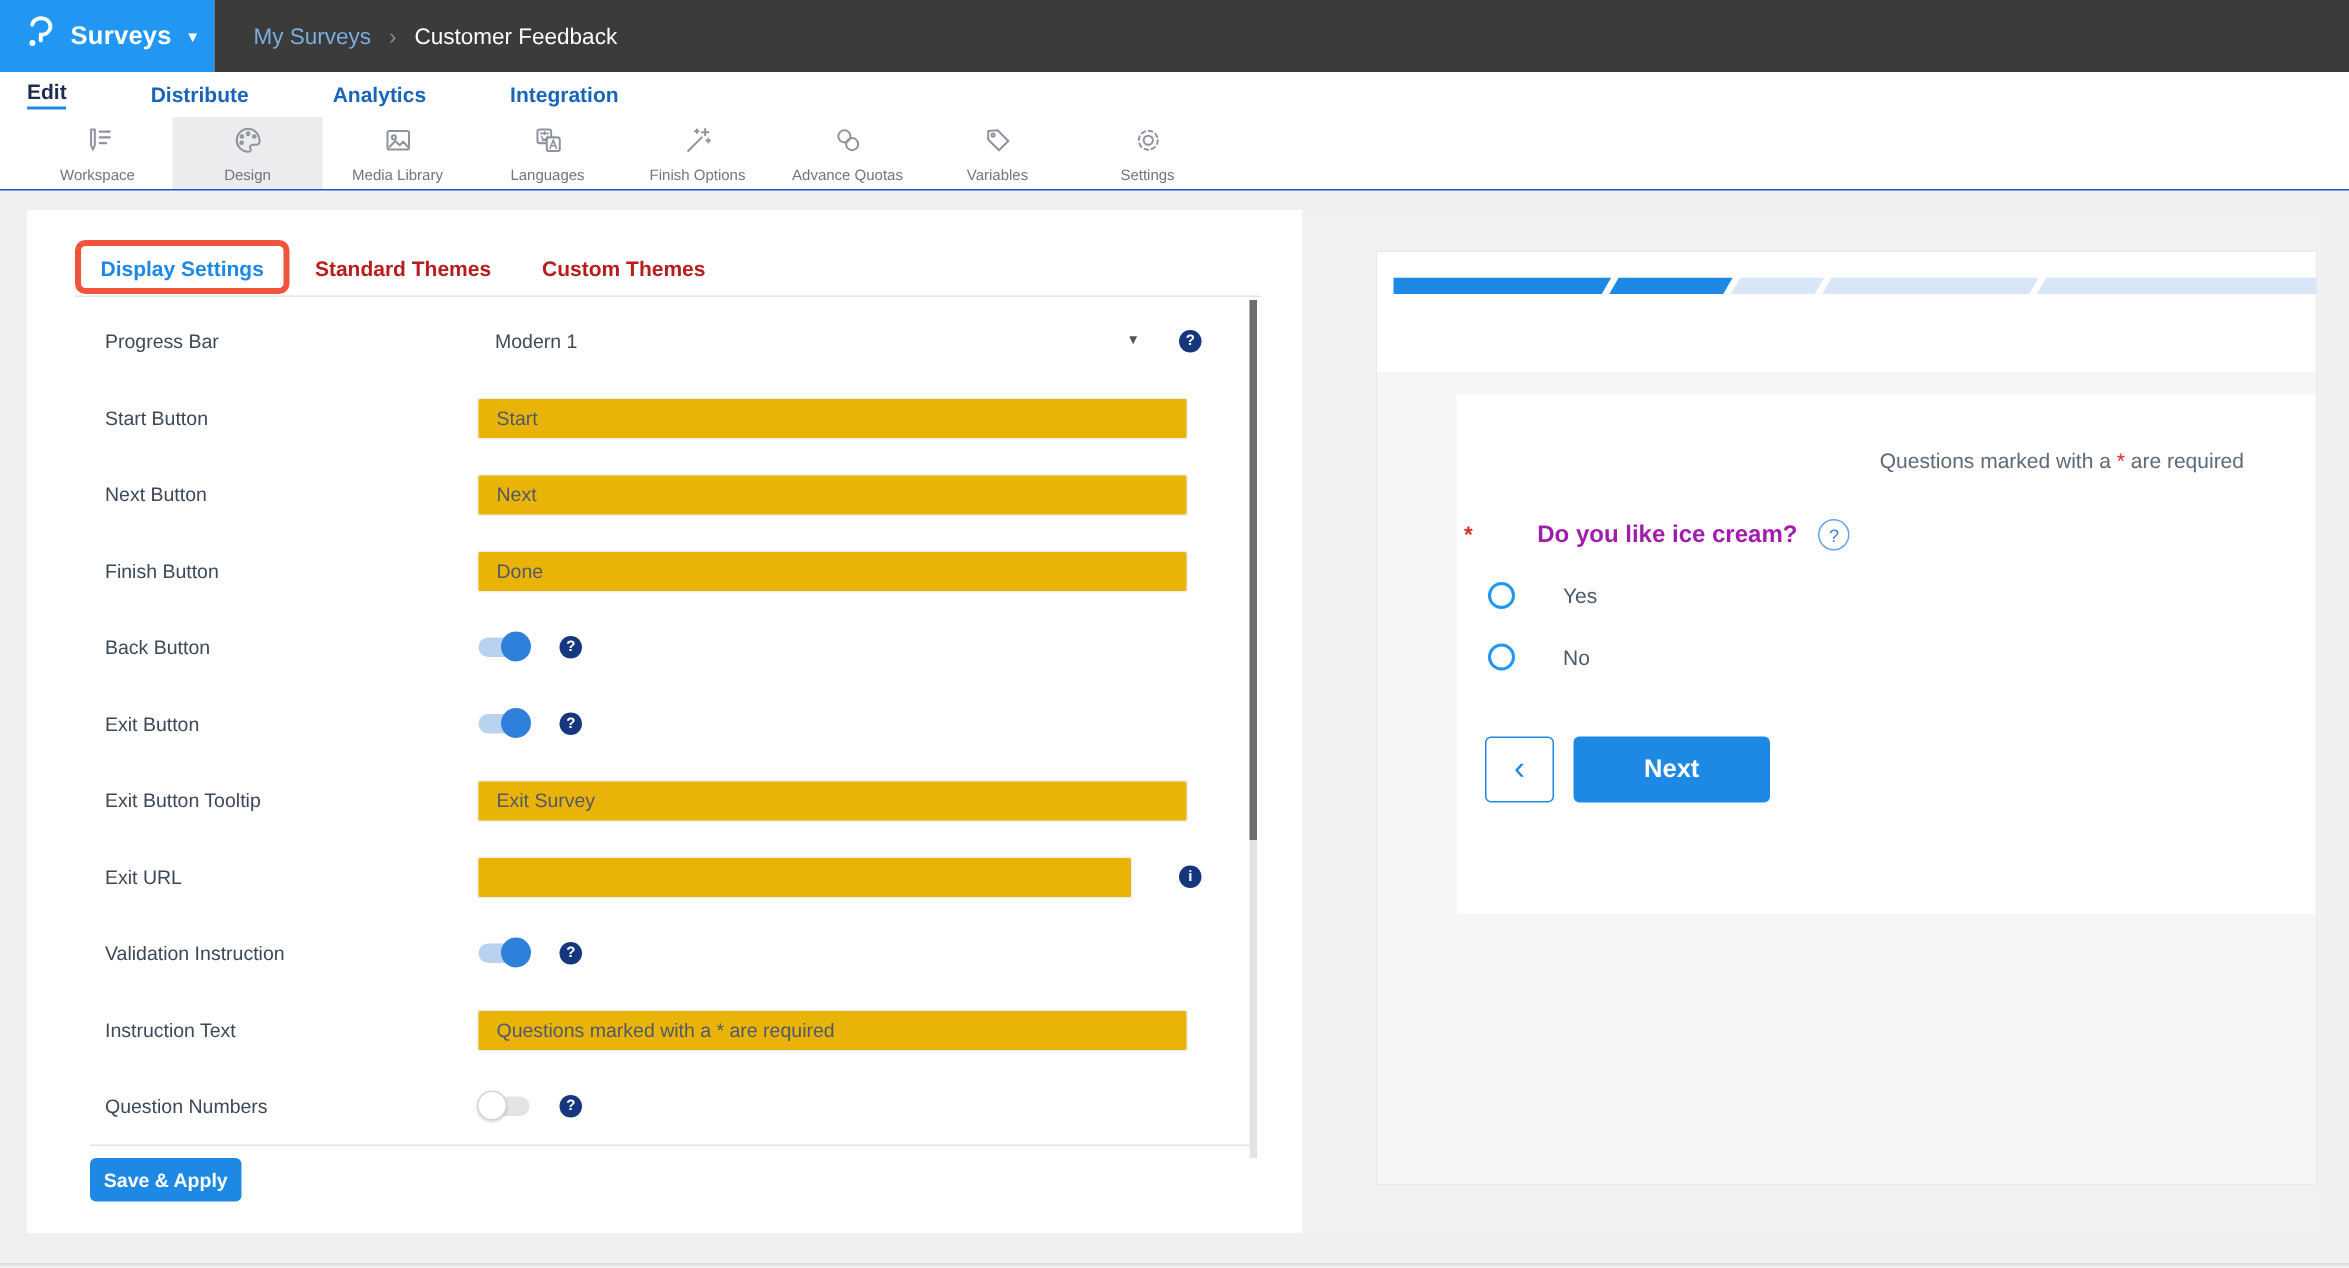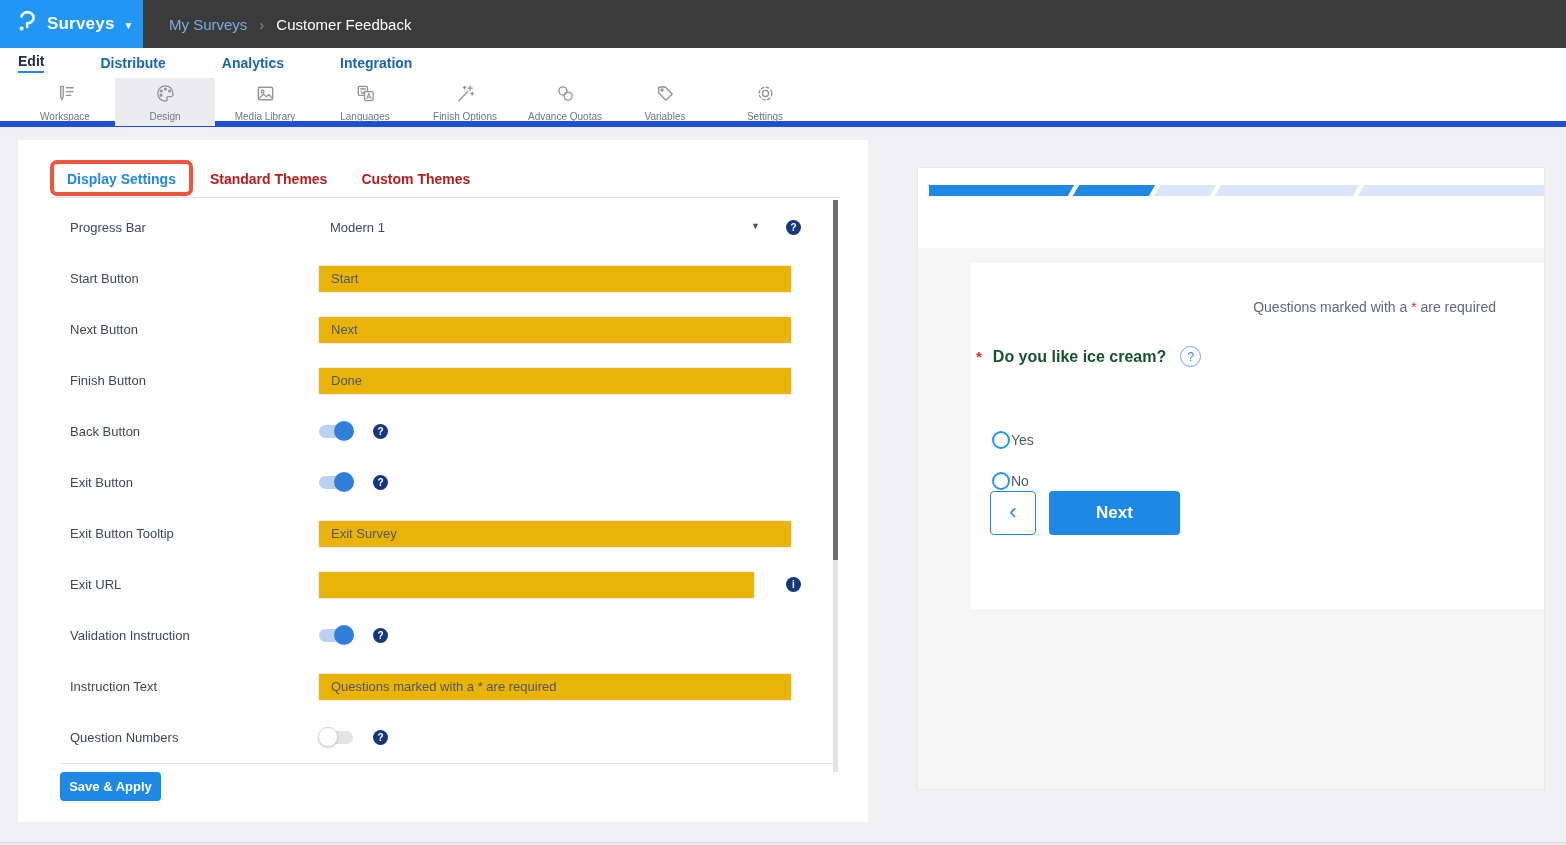--- a/index.html
+++ b/index.html
@@ -15,21 +15,21 @@
   .bc-parent { color:#79aede; font-size:15px; cursor:pointer; }
   .bc-sep { color:#8d8d8d; font-size:15px; }
   .bc-cur { color:#fdfdfd; font-size:15px; }
 
   
   .nav { height:30px; background:#fff; display:flex; align-items:center; padding-left:18px; gap:56px; }
   .nav a { text-decoration:none; font-size:14px; color:#1665bb; font-weight:bold; cursor:pointer; }
   .nav a.active { color:#1d2b4c; border-bottom:2px solid #1e88e5; padding-bottom:2px; }
 
   
-  .toolbar { height:49px; background:#fff; border-bottom:6px solid #1d4ed8; display:flex; padding-left:15px; }
+  .toolbar { height:49px; background:#fff; border-bottom:1px solid #1d4ed8; display:flex; padding-left:15px; }
   .titem { width:100px; height:48px; display:flex; flex-direction:column; align-items:center; justify-content:center; gap:2px; cursor:pointer; }
   .titem.active { background:#ececee; }
   .titem svg { width:23px; height:23px; stroke:#8f949c; fill:none; stroke-width:1.4; stroke-linecap:round; stroke-linejoin:round; }
   .tlabel { font-size:10px; color:#6f7580; }
 
   
   .maincard { position:absolute; left:18px; right:18px; top:140px; height:682px; background:#fff; display:flex; }
 
   
   .lpanel { width:850px; position:relative; padding:20px 10px 0 32px; }
@@ -74,23 +74,23 @@
   .ps3 { width:56px; }
   .ps4 { width:138px; }
   .ps5 { flex:1; margin-right:-10px; }
   .ptitle { margin:13px 0 0 33px; font-size:27px; font-weight:bold; color:#1a73e8; }
   .pbody { position:absolute; left:0; right:0; top:80px; bottom:0; background:#f6f6f7; }
   .qbox { position:absolute; left:53px; right:0; top:15px; height:346px; background:#fff; }
   .instr { position:absolute; top:36px; right:48px; font-size:14px; color:#5c6a78; }
   .star { color:#e02d24; }
   .qrow { position:absolute; top:83px; left:5px; display:flex; align-items:center; }
   .qstar { color:#e02d24; font-size:15px; font-weight:bold; margin-right:11px; }
-  .qtext { font-size:16px; font-weight:bold; color:#14532d; }
+  .qtext { font-size:16px; font-weight:bold; color:#a21caf;margin-left:32px; }
   .qhelp { margin-left:14px; width:21px; height:21px; border-radius:50%; border:1px solid #6aa3e8; color:#3f83d6; font-size:12px; display:flex; align-items:center; justify-content:center; cursor:pointer; }
-  .opt { position:absolute; left:21px; display:flex; align-items:center; gap:1px; cursor:pointer;margin-top:43px; }
+  .opt { position:absolute; left:21px; display:flex; align-items:center; gap:32px; cursor:pointer; }
   .opt.o1 { top:125px; } .opt.o2 { top:166px; }
   .radio { width:18px; height:18px; border-radius:50%; border:2px solid #2196f3; background:#fff; }
   .optlbl { font-size:14px; color:#4a5a68; }
   .btnrow { position:absolute; top:228px; left:19px; display:flex; gap:13px; }
   .backbtn { width:46px; height:44px; background:#fff; border:1px solid #1e88e5; border-radius:4px; color:#1e88e5; font-size:22px; display:flex; align-items:center; justify-content:center; cursor:pointer; padding-bottom:3px; }
   .nextbtn { width:131px; height:44px; background:#1e88e5; border:none; border-radius:4px; color:#fff; font-family:"Liberation Sans",sans-serif; font-size:17px; font-weight:bold; cursor:pointer; }
 
   .bottomline { position:absolute; left:0; right:0; top:842px; height:3px; background:#e9e9eb; border-top:1px solid #dadadc; }
 </style>
 </head>

